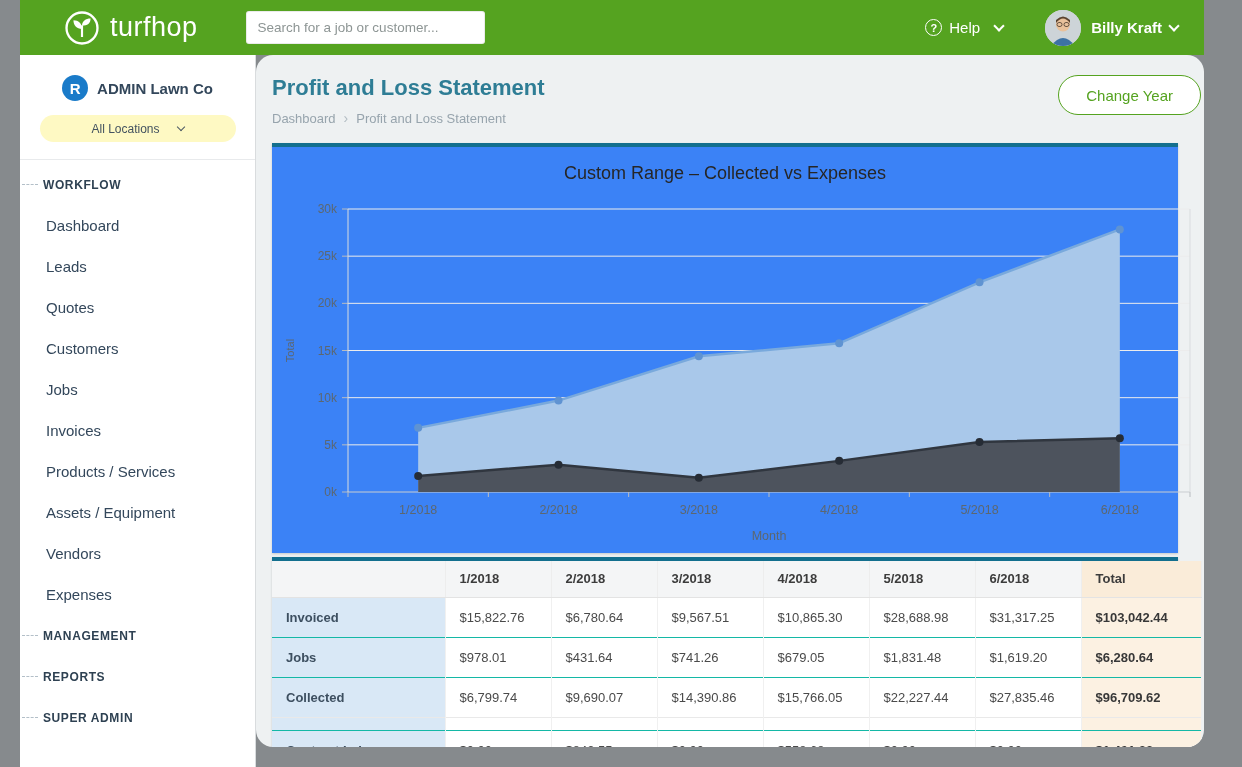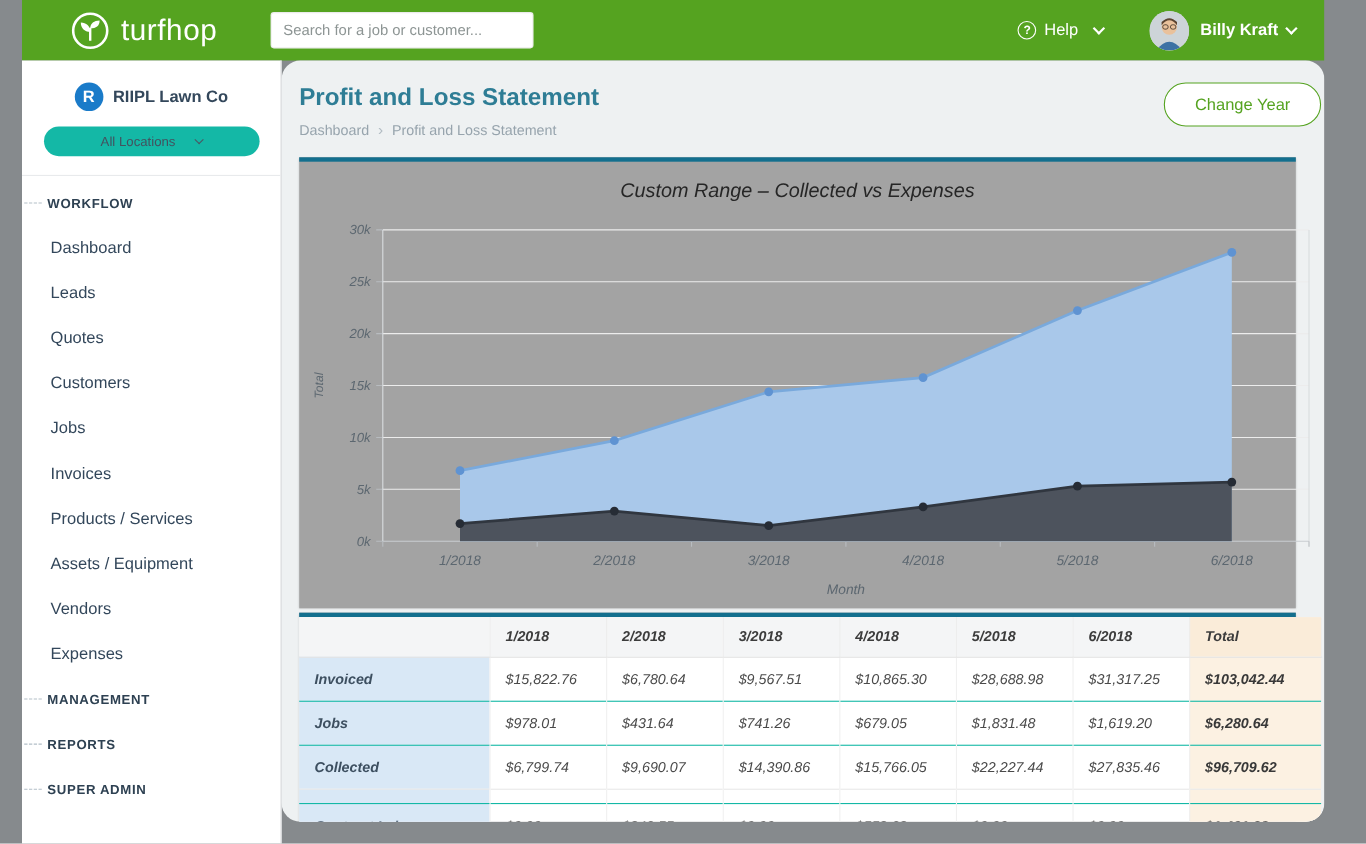--- a/index.html
+++ b/index.html
@@ -30,21 +30,21 @@
   .chev-sm { width:6px; height:6px; border-width:1.5px; margin:-3px 0 0 6px; color:#4a5763; }
 
   
   .sidebar { position:absolute; left:0; top:55px; width:236px; height:712px; background:#fff;
              border-right:1px solid #d9dcde; }
   .company { height:105px; padding-top:20px; border-bottom:1px solid #e8eaec; text-align:center; }
   .company-row { display:flex; align-items:center; justify-content:center; gap:9px; }
   .r-badge { width:26px; height:26px; border-radius:50%; background:#1a7bc9; color:#fff;
              font-size:15px; font-weight:bold; display:inline-flex; align-items:center; justify-content:center; }
   .company-name { font-size:15px; font-weight:bold; color:#33475b; }
-  .loc-pill { margin:14px auto 0; width:196px; height:27px; background:#14b8a6; border-radius:14px;
+  .loc-pill { margin:14px auto 0; width:196px; height:27px; background:#fef9c3; border-radius:14px;
               display:flex; align-items:center; justify-content:center; gap:12px;
               font-size:12px; color:#43525f; cursor:pointer; }
   .nav { padding-top:4px; }
   .nav-section { height:41px; display:flex; align-items:center; padding-left:2px;
                  font-size:12px; font-weight:bold; letter-spacing:.6px; color:#2e4152; }
   .dash { width:16px; border-top:1px dashed #b3bfc8; display:inline-block; margin-right:5px; }
   .nav-item { height:41px; display:flex; align-items:center; padding-left:26px;
               font-size:15px; color:#33475b; cursor:pointer; }
 
   
@@ -52,21 +52,21 @@
              background:#eef1f2; overflow:hidden; padding:20px 0 0 16px;border-radius:17px; }
   .page-head { width:929px; display:flex; align-items:flex-start; justify-content:space-between; height:52px; }
   .page-title { font-size:22px; font-weight:bold; color:#2e7d95; }
   .breadcrumb { margin-top:9px; font-size:13px; color:#97a4ad; display:flex; align-items:center; gap:8px; }
   .crumb { cursor:pointer; }
   .crumb-sep { color:#b2bcc3; font-size:14px; }
   .change-year { height:40px; padding:0 27px; background:#fff; border:1.5px solid #55a320;
                  border-radius:21px; color:#55a320; font-size:15px; cursor:pointer;
                  font-family:"Liberation Sans",sans-serif; }
 
-  .card { width:906px; background:#a3a3a3; border-top:4px solid #136f8e; box-shadow:0 1px 2px rgba(0,0,0,.16);font-style:italic; }
+  .card { width:906px; background:#3b82f6; border-top:4px solid #136f8e; box-shadow:0 1px 2px rgba(0,0,0,.16); }
   .chart-card { margin-top:16px; height:410px; }
   .chart-title { padding-top:16px; text-align:center; font-size:18px; color:#262626; }
   .chart-holder { margin-top:4px; }
   .chart-holder svg { display:block; }
   .chart-holder text { font-family:"Liberation Sans",sans-serif; }
 
   .table-card { margin-top:4px; border-top:4px solid #136f8e; }
   table.pnl { width:929px; border-collapse:collapse; table-layout:fixed; background:#fff; }
   table.pnl th { height:36px; text-align:left; padding-left:14px; background:#f4f5f6;
                  font-size:13px; font-weight:bold; color:#3c3c3c; border-bottom:1px solid #e3e3e3;
@@ -114,21 +114,21 @@
         </span>
         <span class="uname">Billy Kraft</span>
         <span class="chev"></span>
       </div>
     </header>
 
     <aside class="sidebar">
       <div class="company">
         <div class="company-row">
           <span class="r-badge">R</span>
-          <span class="company-name">RIIPL Lawn Co</span>
+          <span class="company-name">ADMIN Lawn Co</span>
         </div>
         <div class="loc-pill">
           <span>All Locations</span>
           <span class="chev chev-sm"></span>
         </div>
       </div>
       <nav class="nav">
           <div class="nav-section">
             <span class="dash"></span>
             <span>WORKFLOW</span>

